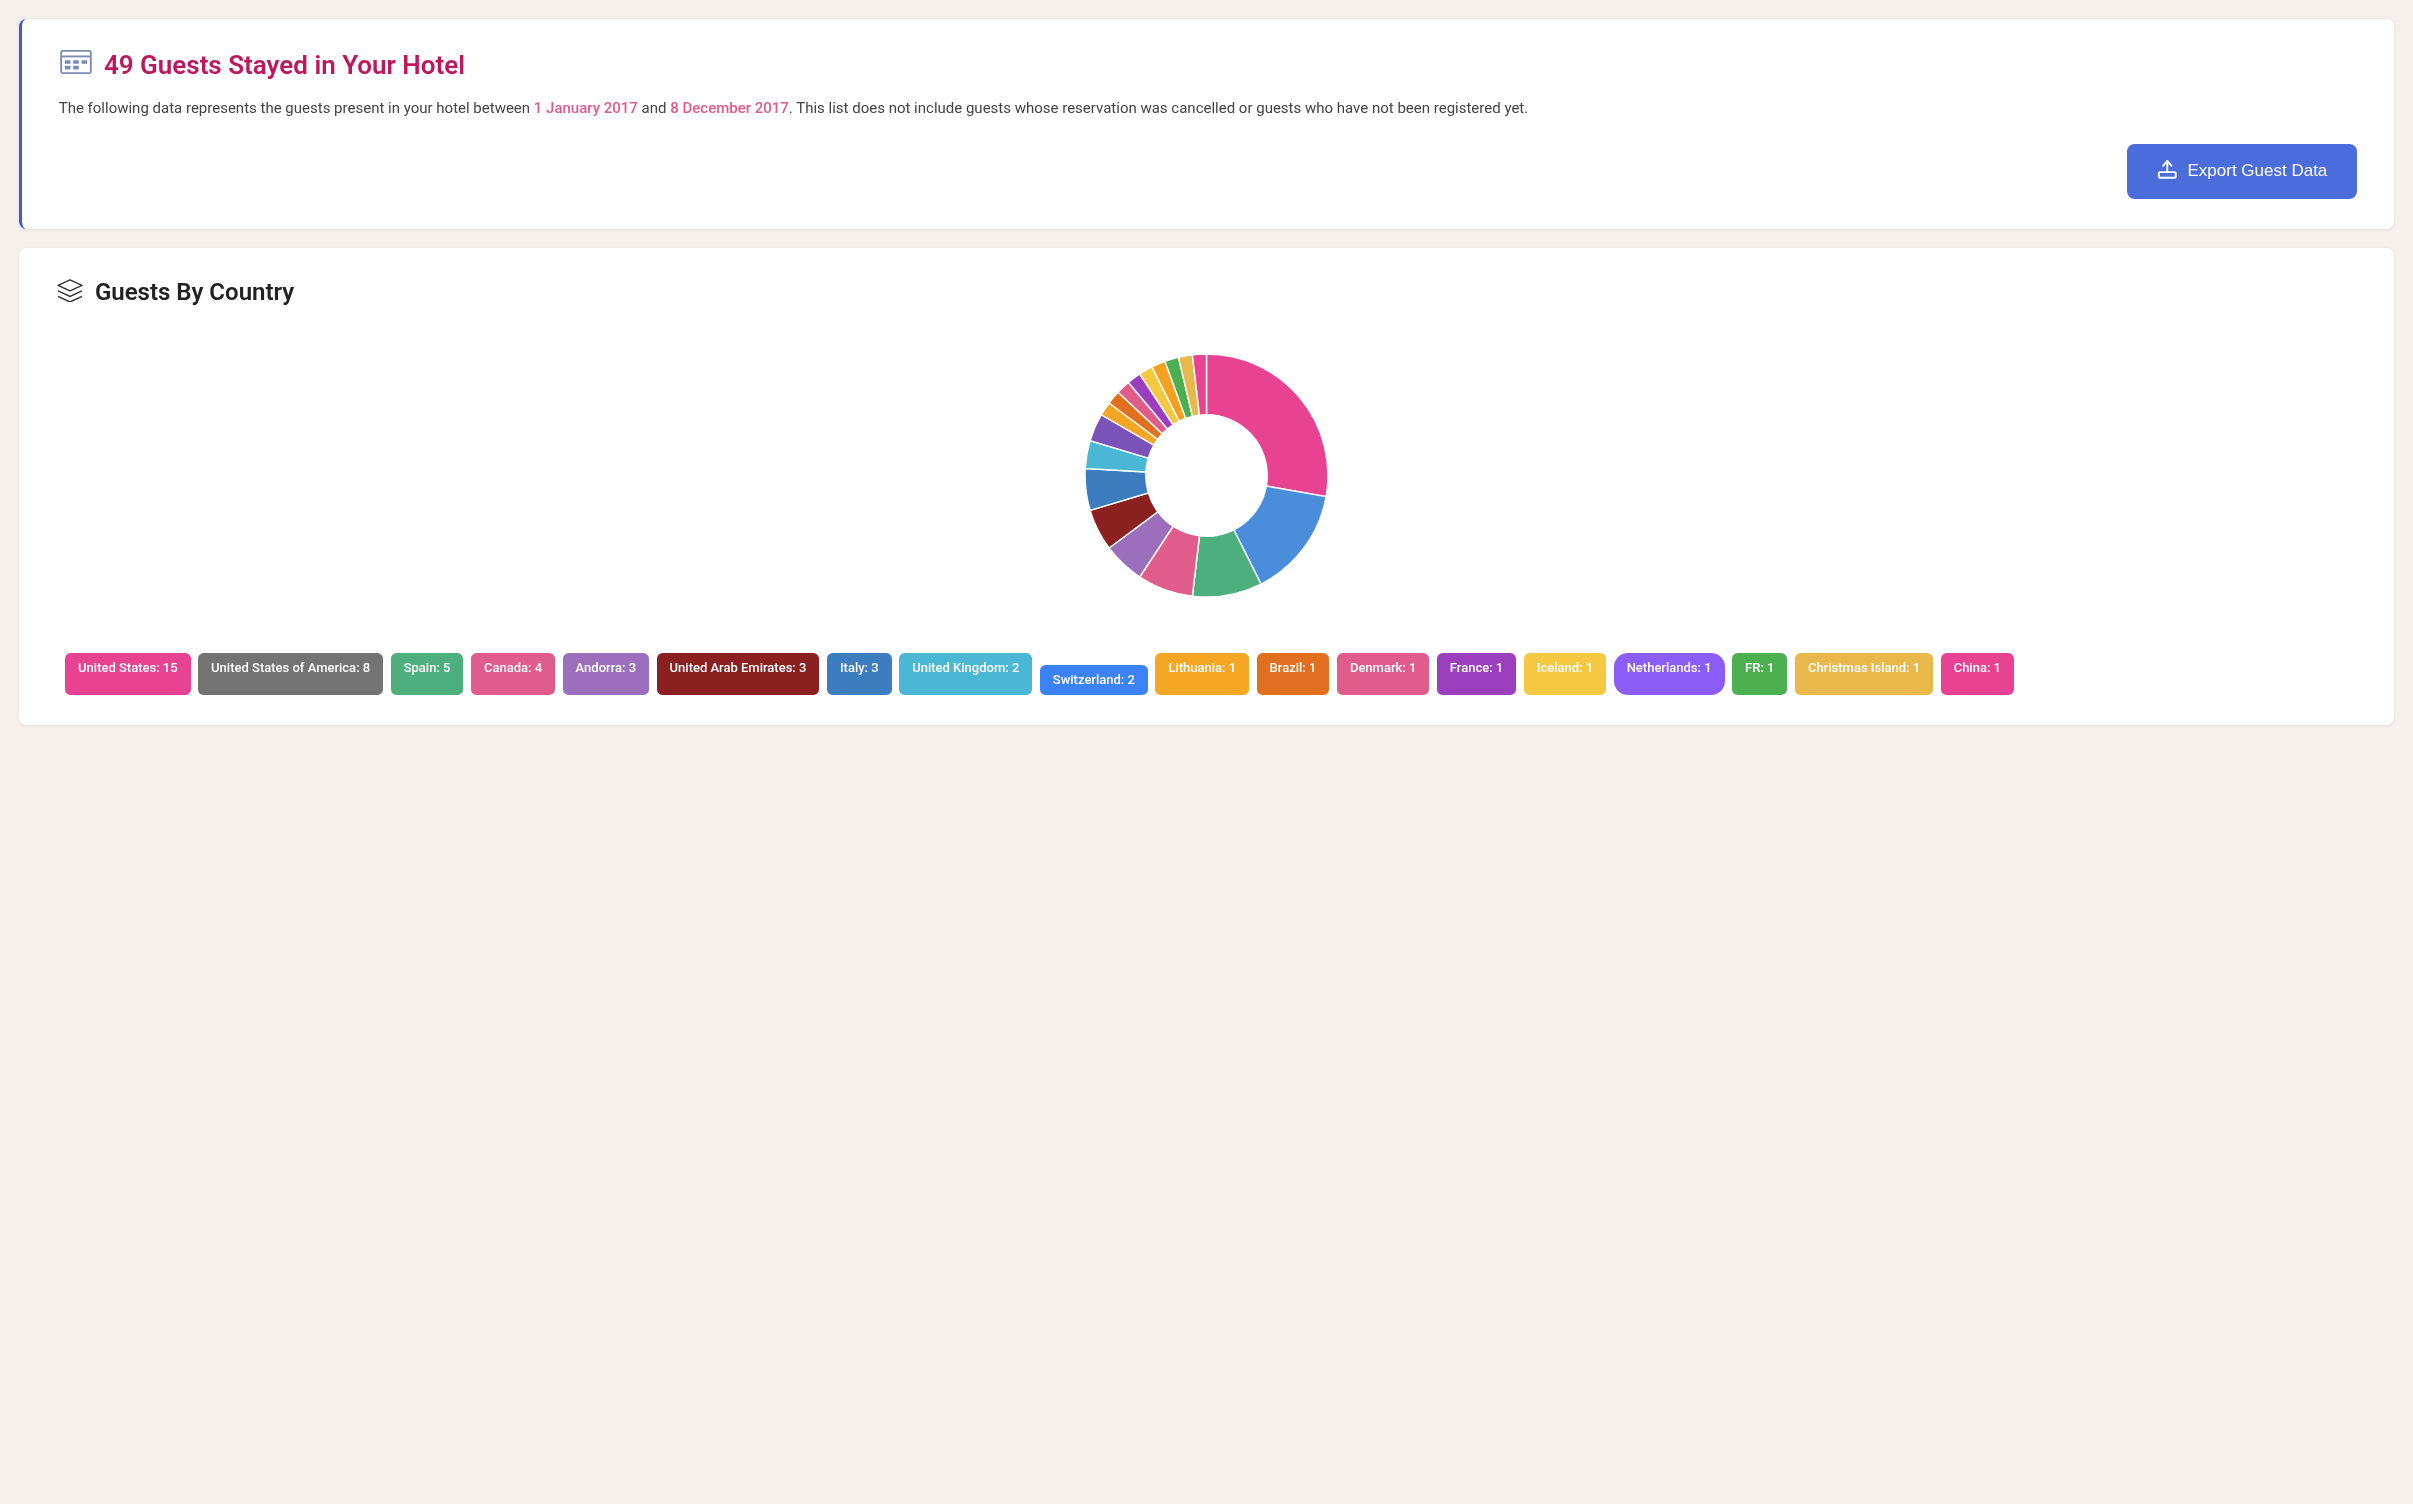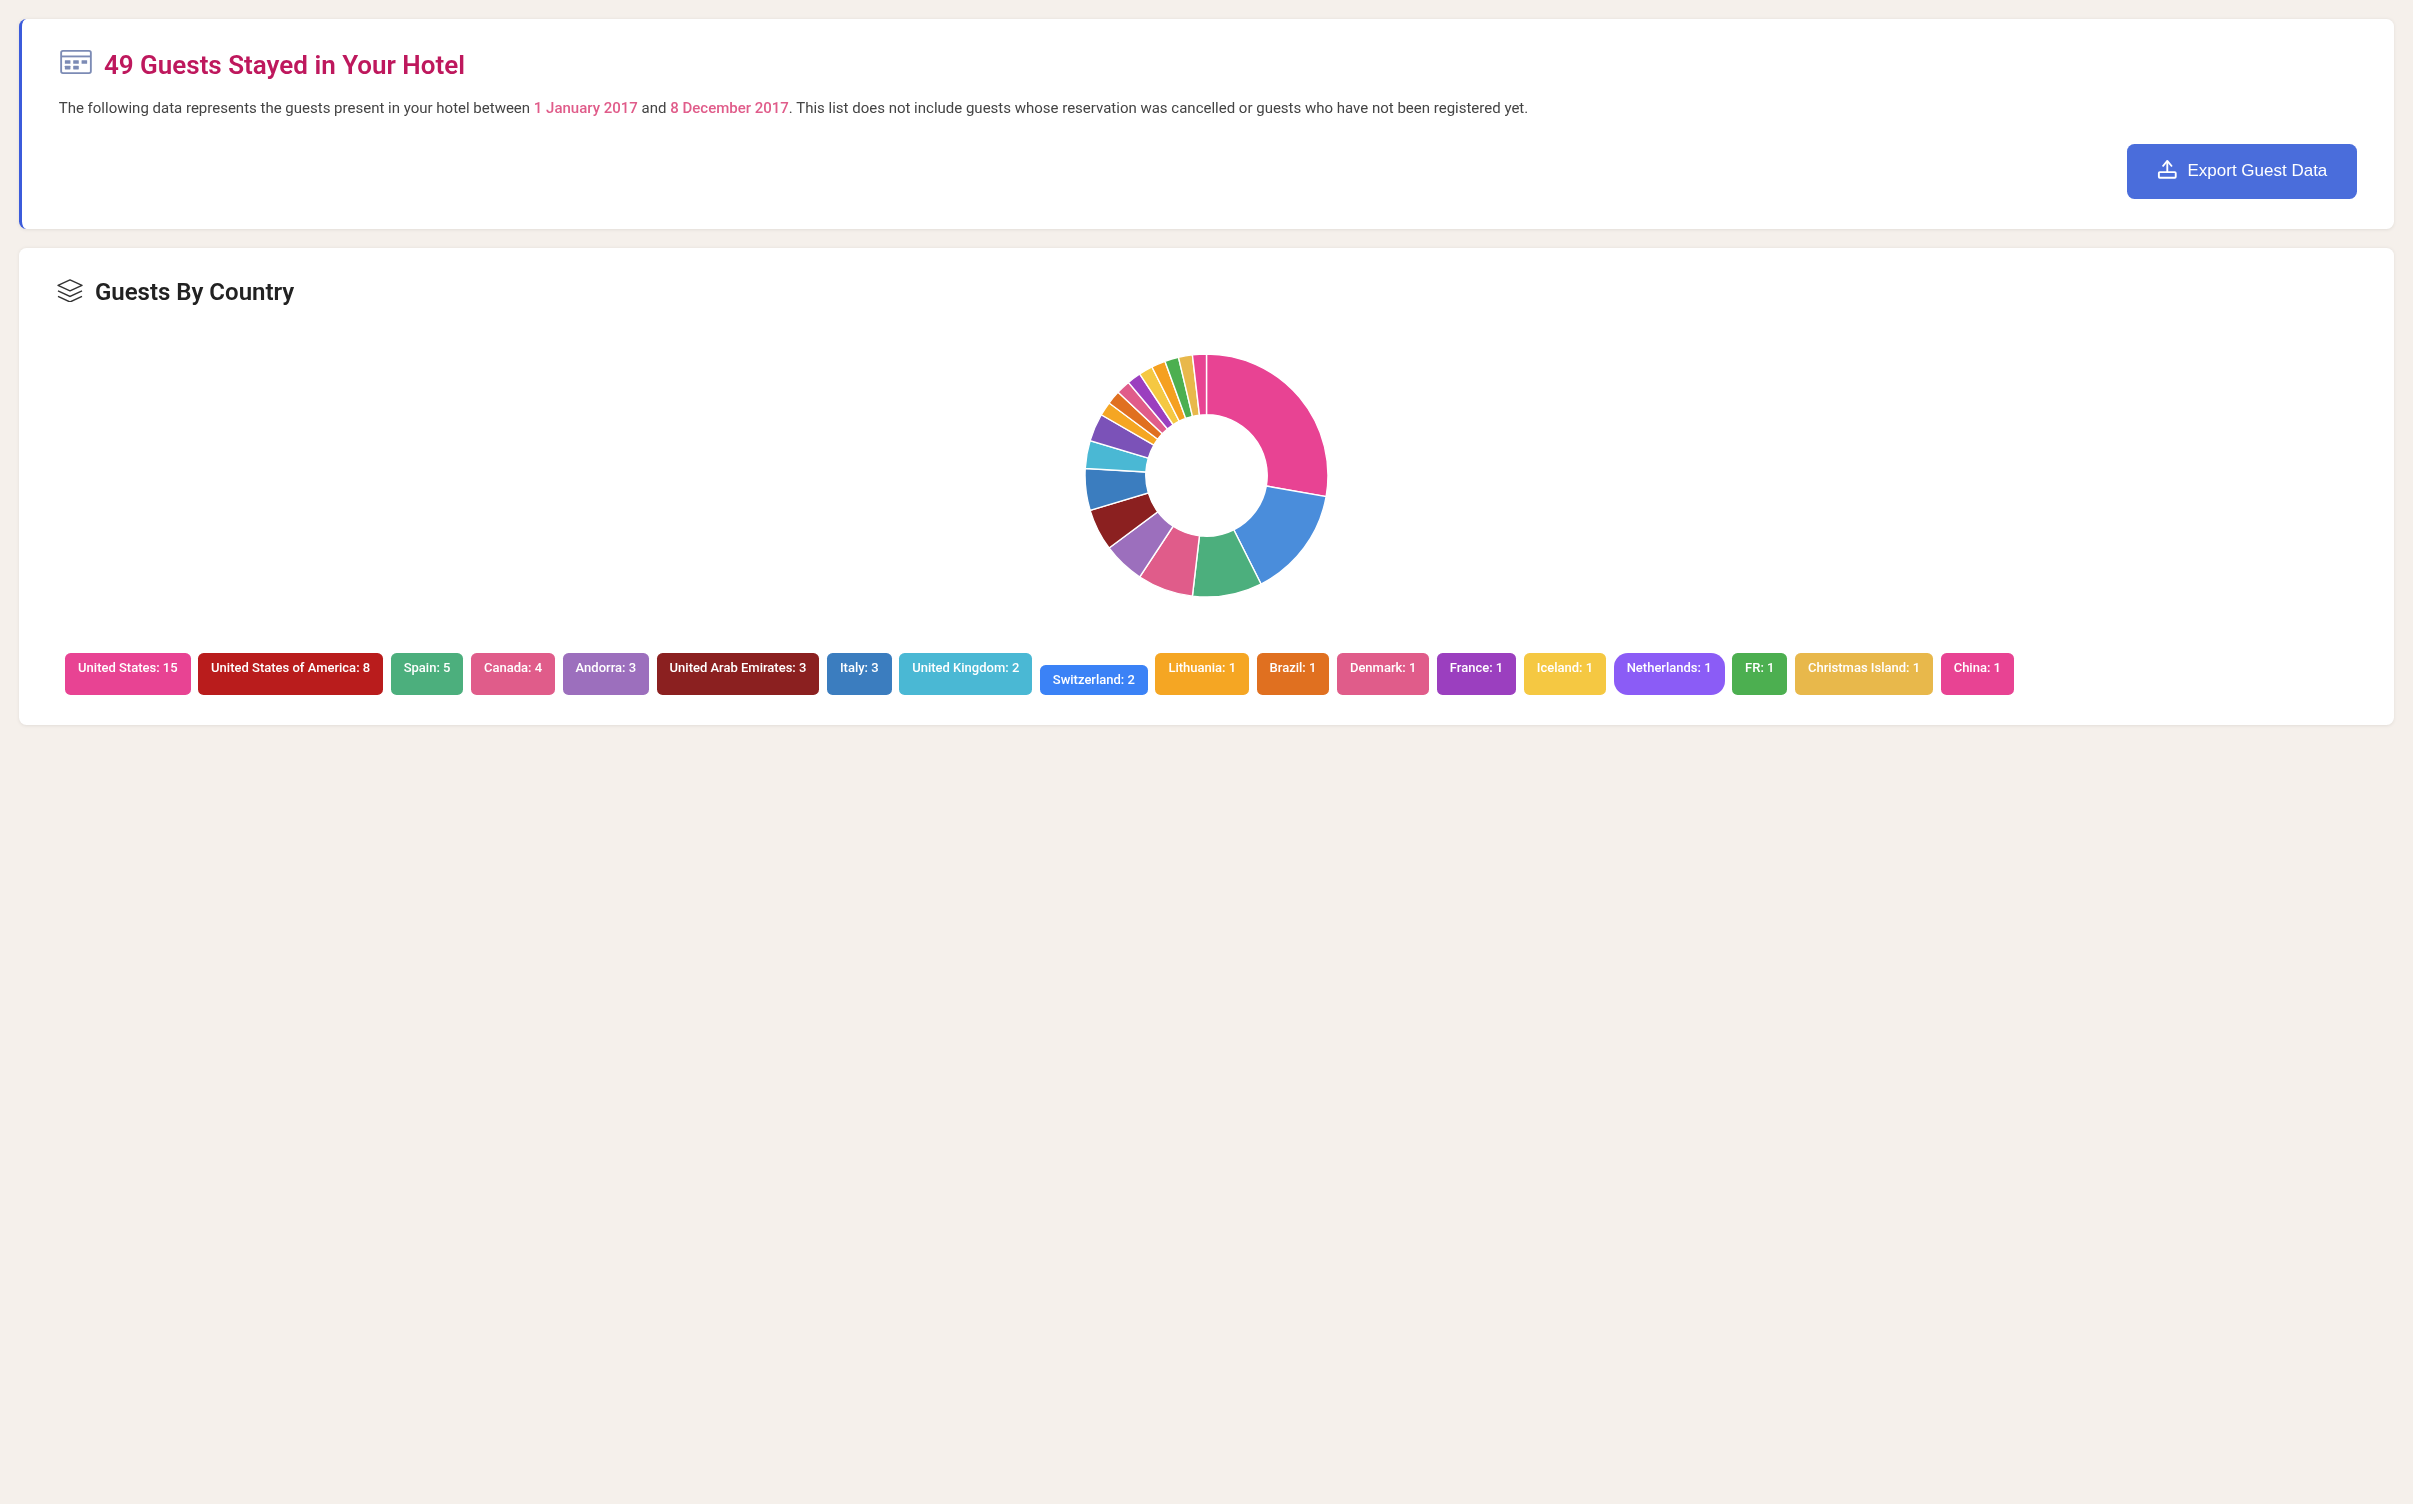--- a/index.html
+++ b/index.html
@@ -196,21 +196,21 @@
           <path d="M 130.01993680348275 33.5041668246229 A 130 130 0 0 1 144.9079211637201 30.879013493547404 L 152.45396058186006 95.4395067467737 A 65 65 0 0 0 145.0099684017414 96.75208341231145 Z" fill="#e8b84b" stroke="white" stroke-width="1.5"></path>
           <path d="M 144.9079211637201 30.879013493547404 A 130 130 0 0 1 160.00000000000009 30 L 160.00000000000006 95 A 65 65 0 0 0 152.45396058186006 95.4395067467737 Z" fill="#e84393" stroke="white" stroke-width="1.5"></path>
         </g>
 
       <circle cx="160" cy="160" r="65" fill="white"></circle>
     </svg>
   </div>
 
   <div class="legend-container" id="legend-container">
   <div class="legend-tag" style="background-color: rgb(232, 67, 147); text-align: right;">United States: 15</div>
-      <div class="legend-tag" style="background-color: #b91c1c;">United States of America: 8</div>
+      <div class="legend-tag" style="background-color: #737373;">United States of America: 8</div>
       <div class="legend-tag" style="background-color: rgb(76, 175, 125);">Spain: 5</div>
       <div class="legend-tag" style="background-color: rgb(224, 92, 138);">Canada: 4</div>
       <div class="legend-tag" style="background-color: rgb(156, 111, 189);">Andorra: 3</div>
       <div class="legend-tag" style="background-color: rgb(139, 32, 32);">United Arab Emirates: 3</div>
       <div class="legend-tag" style="background-color: rgb(59, 125, 191);">Italy: 3</div>
       <div class="legend-tag" style="background-color: rgb(74, 184, 212);">United Kingdom: 2</div>
       <div class="legend-tag" style="background-color: #3b82f6; margin-top: 12px;">Switzerland: 2</div>
       <div class="legend-tag" style="background-color: rgb(245, 166, 35);">Lithuania: 1</div>
       <div class="legend-tag" style="background-color: rgb(224, 112, 32);">Brazil: 1</div>
       <div class="legend-tag" style="background-color: rgb(224, 92, 138);">Denmark: 1</div>

